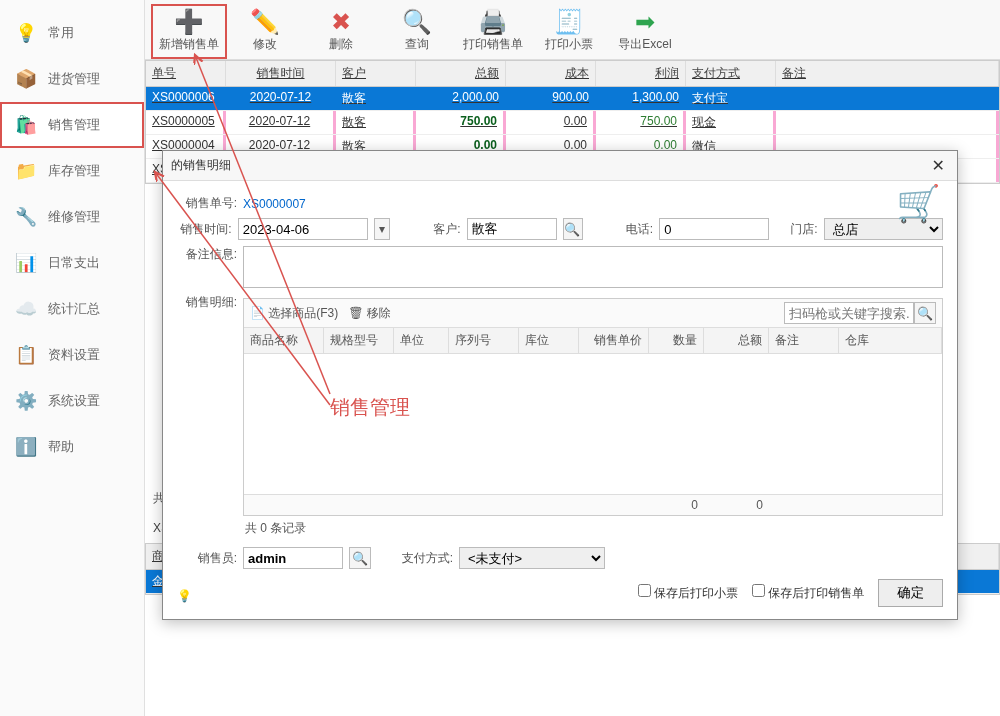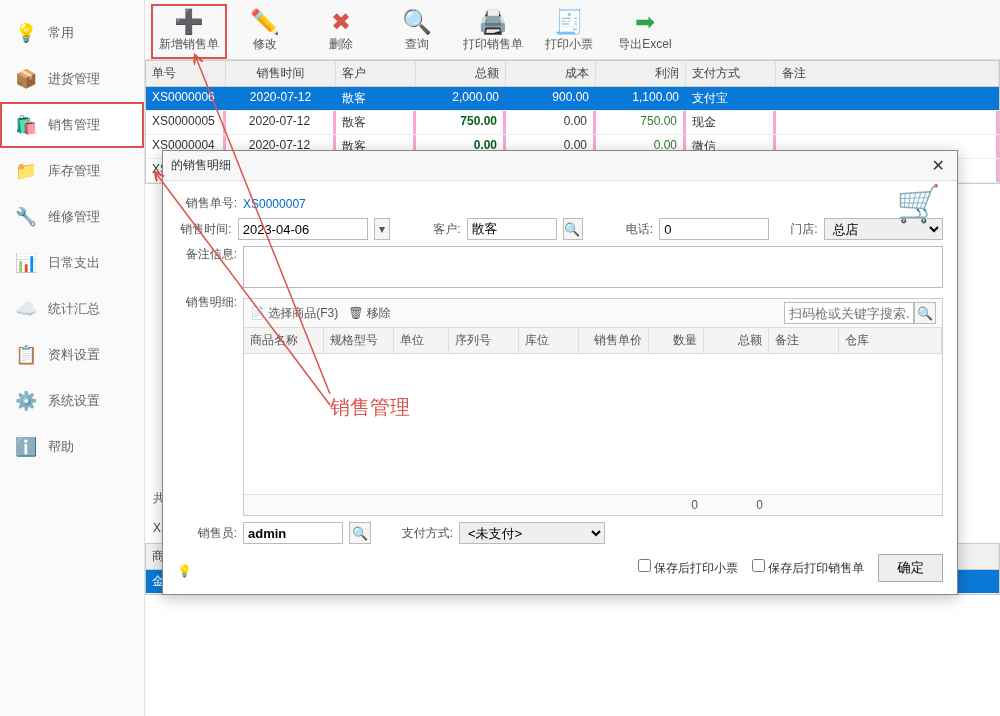--- a/index.html
+++ b/index.html
@@ -16,21 +16,21 @@
   
   .main { flex: 1; display: flex; flex-direction: column; position: relative; }
   
   
   .toolbar { display: flex; padding: 4px 6px 0; gap: 0; border-bottom: 1px solid #ddd; background: #f8f8f8; }
   .tool-btn { width: 76px; display: flex; flex-direction: column; align-items: center; padding: 4px 2px 6px; cursor: pointer; font-size: 12px; color: #555; }
   .tool-btn.highlight { outline: 2px solid #d9534f; outline-offset: -2px; }
   .tool-icon { width: 28px; height: 28px; font-size: 24px; display: flex; align-items: center; justify-content: center; }
   
   
-  .grid { border: 1px solid #ccc; }
+  .grid { border: 1px solid #ccc; text-decoration: underline; }
   .grid-head { display: flex; background: #f0f0f0; font-size: 12px; color: #444; border-bottom: 1px solid #ccc; }
   .grid-head .cell { padding: 4px 6px; border-right: 1px solid #ddd; }
   .grid-row { display: flex; font-size: 12px; border-bottom: 1px solid #eee; }
   .grid-row.selected { background: #0a78d6; color: #fff; }
   .grid-row .cell { padding: 3px 6px; border-right: 1px solid transparent; }
   .grid-row:not(.selected) .cell { border-right: 3px solid #f9a8d4; }
   
   .sales-grid .c1{width:80px}.sales-grid .c2{width:110px;text-align:center}.sales-grid .c3{width:80px}
   .sales-grid .c4{width:90px;text-align:right}.sales-grid .c5{width:90px;text-align:right}
   .sales-grid .c6{width:90px;text-align:right}.sales-grid .c7{width:90px}.sales-grid .c8{flex:1}
@@ -168,21 +168,21 @@
           <div class="cell c7">支付方式</div>
           <div class="cell c8">备注</div>
         </div>
       <div id="salesBody">
           <div class="grid-row selected">
             <div class="cell c1">XS0000006</div>
             <div class="cell c2">2020-07-12</div>
             <div class="cell c3">散客</div>
             <div class="cell c4">2,000.00</div>
             <div class="cell c5">900.00</div>
-            <div class="cell c6">1,100.00</div>
+            <div class="cell c6">1,300.00</div>
             <div class="cell c7">支付宝</div>
             <div class="cell c8"></div>
           </div>
           <div class="grid-row">
             <div class="cell c1">XS0000005</div>
             <div class="cell c2">2020-07-12</div>
             <div class="cell c3">散客</div>
             <div class="cell c4" style="color: rgb(11, 95, 29); font-weight: bold;">750.00</div>
             <div class="cell c5">0.00</div>
             <div class="cell c6" style="color: rgb(46, 125, 50); font-weight: normal;">750.00</div>
@@ -325,20 +325,21 @@
               <div class="cell dh3"></div>
             <div class="cell dh4"></div>
               <div class="cell dh5"></div>
               <div class="cell dh6"></div>
             <div class="cell dh7">0</div>
             <div class="cell dh8">0</div>
             <div class="cell dh9"></div>
               <div class="cell dh10"></div>
           </div>
         </div>
+        <div style="padding:4px 2px;font-size:12px;color:#555">共 0 条记录</div>
       </div>
     </div>
     <div class="form-row">
       <label>销售员:</label>
       <input type="text" style="width: 100px; font-weight: bold;" value="admin">
       <span class="btn-search">🔍</span>
       <span style="width:14px"></span>
       <label style="width:56px">支付方式:</label>
       <select style="width:146px"><option>&lt;未支付&gt;</option></select>
     </div>

